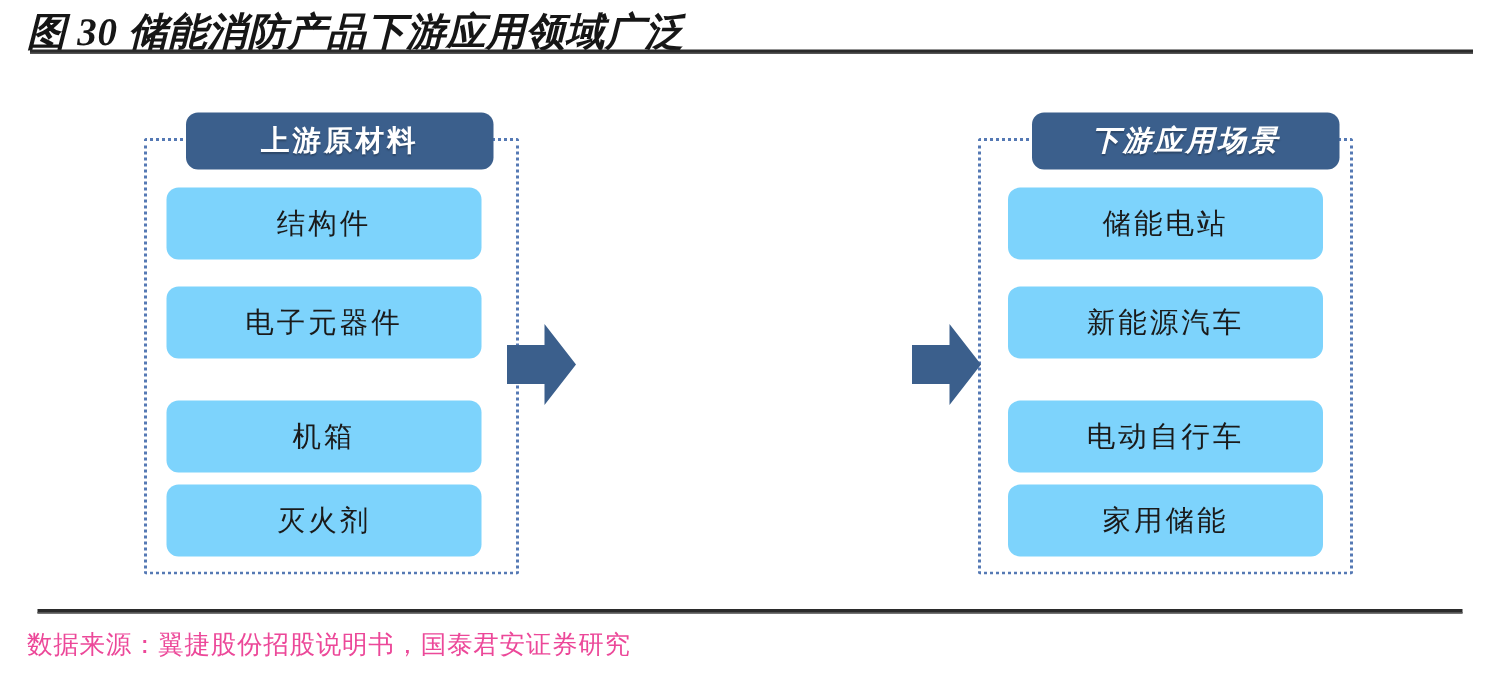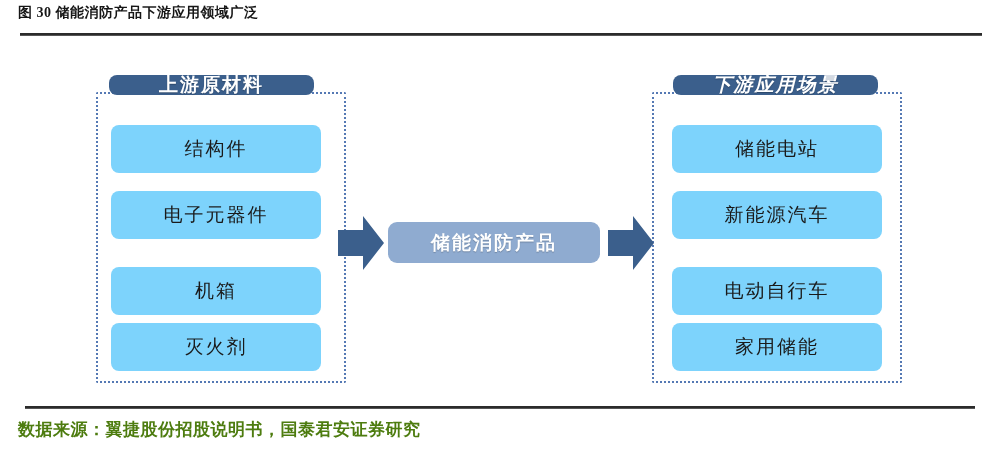--- a/index.html
+++ b/index.html
@@ -14,25 +14,26 @@
     font-family: "Liberation Serif", "DejaVu Serif", serif;
     overflow: hidden;
     position: relative;
   }
 
   
   #figure-title {
     position: absolute;
     left: 18px;
     top: 4px;
-    font-size: 14px;
+    font-size: 26px;
     font-weight: bold;
     color: #161616;
     letter-spacing: 0.5px;
     white-space: nowrap;
+    font-style: italic;
   }
   #title-rule {
     position: absolute;
     left: 20px;
     top: 33px;
     width: 962px;
     height: 3px;
     background: #2b2b2b;
     border-bottom: 1px solid #555;
   }
@@ -52,32 +53,33 @@
     border: 2px dotted #5579b4;
     border-radius: 2px;
     background: transparent;
   }
   #upstream-group  { left: 96px;  top: 48px; width: 250px; height: 291px; }
   #downstream-group{ left: 652px; top: 48px; width: 250px; height: 291px; }
 
   
   .group-header {
     position: absolute;
-    height: 20px;
+    height: 38px;
     border-radius: 8px;
     background: #3b5f8c;
     color: #ffffff;
     font-size: 19px;
     font-weight: bold;
     letter-spacing: 2px;
     display: flex;
     align-items: center;
     justify-content: center;
     text-shadow: 0 1px 1px rgba(0,0,0,0.25);
     z-index: 5;
+    margin-left: 15px;
   }
   #upstream-header   { left: 109px; top: 31px; width: 205px; }
   #downstream-header { left: 673px; top: 31px; width: 205px; font-style: italic; }
 
   
   .item-chip {
     position: absolute;
     height: 48px;
     width: 210px;
     border-radius: 8px;
@@ -136,22 +138,22 @@
     width: 950px;
     height: 3px;
     background: #2b2b2b;
     border-bottom: 1px solid #555;
   }
   #source-note {
     position: absolute;
     left: 18px;
     top: 418px;
     font-size: 17px;
-    font-weight: bold;
-    color: #4d7c0f;
+    font-weight: normal;
+    color: #ec4899;
     letter-spacing: 0.5px;
     white-space: nowrap;
   }
 </style>
 </head>
 <body>
 
 <div id="figure-title">图 30 储能消防产品下游应用领域广泛</div>
 <div id="title-rule"></div>
 
@@ -169,21 +171,20 @@
     <div class="item-chip r2">机箱</div>
     <div class="item-chip r3">灭火剂</div>
   </div>
 
   <div id="arrow-left" class="block-arrow">
     <svg width="46" height="58" viewBox="0 0 46 58" xmlns="http://www.w3.org/2000/svg">
       <polygon points="0,16 25,16 25,2 46,29 25,56 25,42 0,42" fill="#3b5f8c"></polygon>
     </svg>
   </div>
 
-  <div id="center-box">储能消防产品</div>
 
   <div id="arrow-right" class="block-arrow">
     <svg width="46" height="58" viewBox="0 0 46 58" xmlns="http://www.w3.org/2000/svg">
       <polygon points="0,16 25,16 25,2 46,29 25,56 25,42 0,42" fill="#3b5f8c"></polygon>
     </svg>
   </div>
 
   <div id="downstream-header" class="group-header">下游应用场景</div>
 
   <div id="downstream-items">

